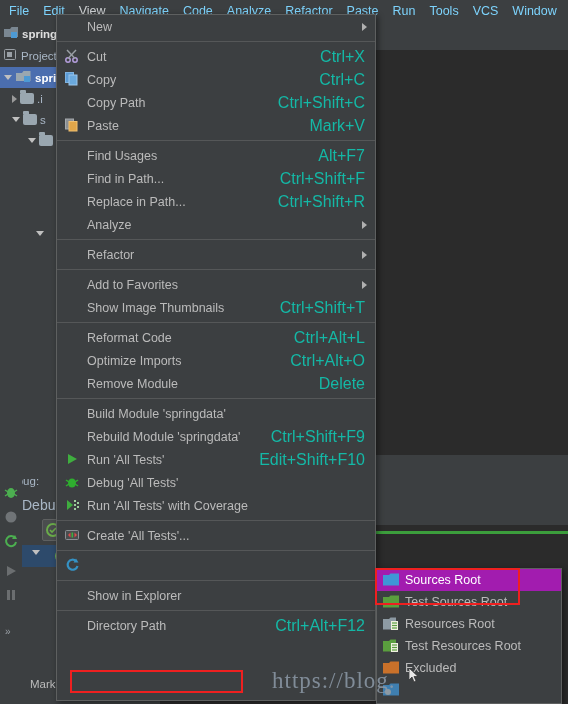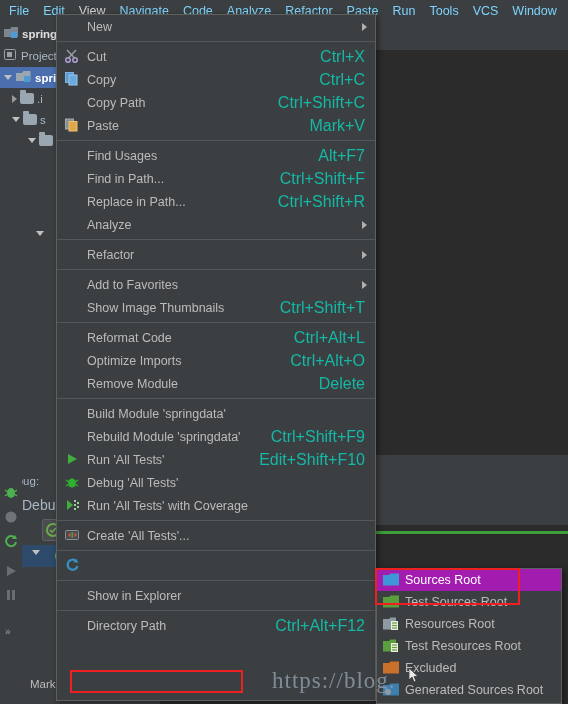--- a/index.html
+++ b/index.html
@@ -629,21 +629,20 @@
       </span>
       <span>Excluded</span>
     </div>
     <div class="sm-item">
       <span class="ico">
         <svg width="16" height="14" viewBox="0 0 16 14">
           <path d="M0 2 h6 l1.5 -1.5 h8.5 v12 H0 z" fill="#3f7fb0"></path>
           <circle cx="5" cy="9" r="3" fill="#8d9aa3"></circle>
         </svg>
       </span>
-      <span>Generated Sources Root</span>
     </div>
   </div>
 
   <div class="wm">https://blog.</div>
   <svg class="cursor" viewBox="0 0 10 15">
     <polygon points="0,0 0,12 3,9 5,14 7,13 5,8.5 9,8.5" fill="#e8e8e8" stroke="#2b2b2b" stroke-width=".7"></polygon>
   </svg>
 
   <div class="redbox" style="left:70px; top:670px; width:173px; height:23px;"></div>
   <div class="redbox" style="left:375px; top:568px; width:145px; height:37px;"></div>

